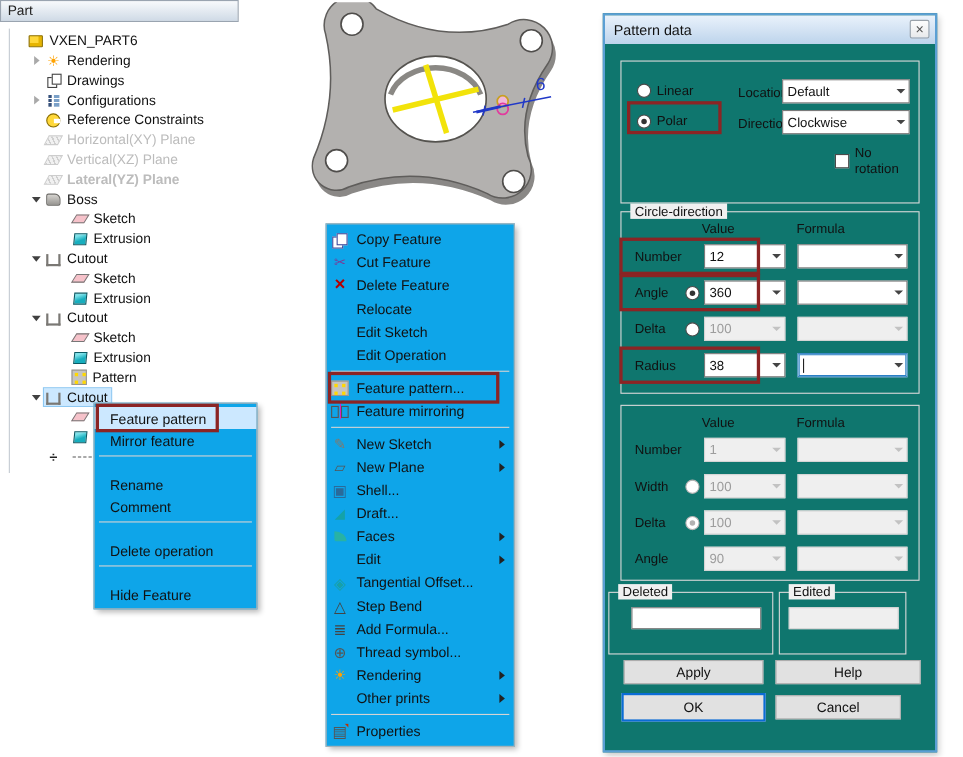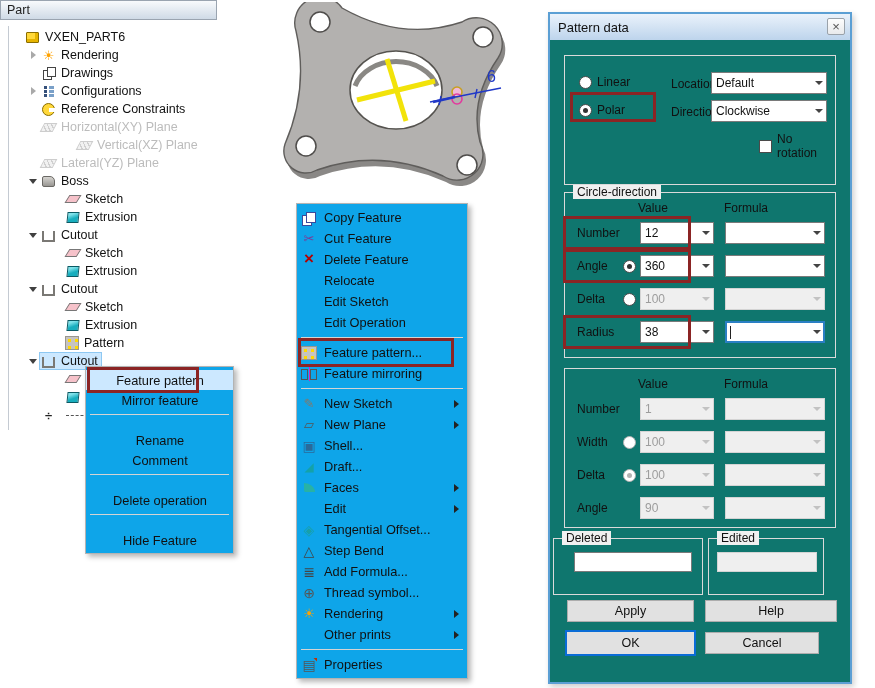--- a/index.html
+++ b/index.html
@@ -71,21 +71,21 @@
     font-size:12.8px; position:relative; white-space:nowrap; }
   .mi-icon { width:16px; margin-right:7px; }
   .mi-label { flex:1; }
   .mi-sub { margin-left:auto; width:0; height:0; border:4px solid transparent;
     border-left:5px solid #222; border-right:none; visibility:hidden; }
   .menu-item.sub .mi-sub { visibility:visible; }
   .menu-item.hl { background:#cce8ff; }
   .menu-item.sep { height:9px; }
   .menu-item.sep::after { content:""; position:absolute; left:4px; right:4px; top:4px; border-top:1px solid #d4d4d4; }
   .tree-menu { left:85px; top:366px; width:149px; }
-  .tree-menu .menu-item { height:20px; padding-left:14px;text-align:center; }
+  .tree-menu .menu-item { height:20px; padding-left:14px; }
   .tree-menu .menu-item.boxed::after { content:""; position:absolute; left:1px; top:-3px;
     width:106px; bottom:-3px; border:3px solid var(--red); z-index:3; pointer-events:none; }
   .feature-menu { left:296px; top:203px; width:172px; }
   .feature-menu .menu-item.boxed::after { content:""; position:absolute; left:1px; right:13px;
     top:-4px; bottom:-4px; border:3px solid var(--red); z-index:3; pointer-events:none; }
 
   
   .model { position:absolute; left:283px; top:2px; }
 
   
@@ -215,30 +215,30 @@
 
         <div class="tree-row disabled" style="padding-left: 10px;">
           <span class="chev"></span>
           <span class="hl">
             <span class="icon" data-icon="plane"></span>
             <span class="lbl">Horizontal(XY) Plane</span>
           </span>
 
         </div>
 
-        <div class="tree-row disabled" style="padding-left: 10px; gap: 36px;">
+        <div class="tree-row disabled" style="padding-left: 10px;">
           <span class="chev"></span>
           <span class="hl">
             <span class="icon" data-icon="plane"></span>
             <span class="lbl">Vertical(XZ) Plane</span>
           </span>
 
         </div>
 
-        <div class="tree-row disabled" style="padding-left: 10px;">
+        <div class="tree-row disabled" style="padding-left: 10px; font-weight: bold;">
           <span class="chev"></span>
           <span class="hl">
             <span class="icon" data-icon="plane"></span>
             <span class="lbl">Lateral(YZ) Plane</span>
           </span>
 
         </div>
 
         <div class="tree-row" style="padding-left: 10px;">
           <span class="chev exp"></span>

